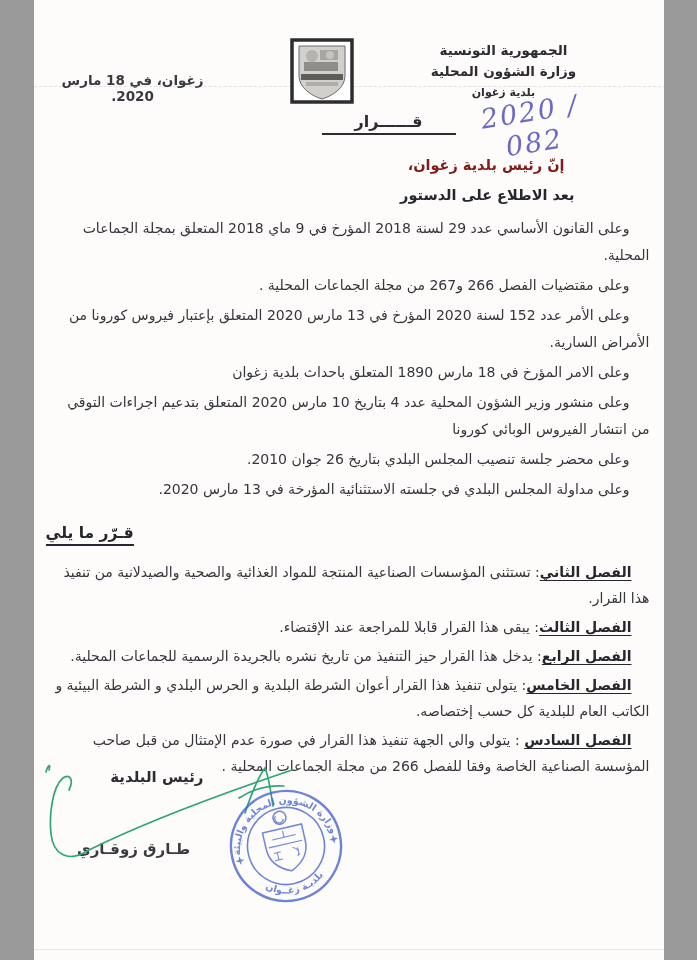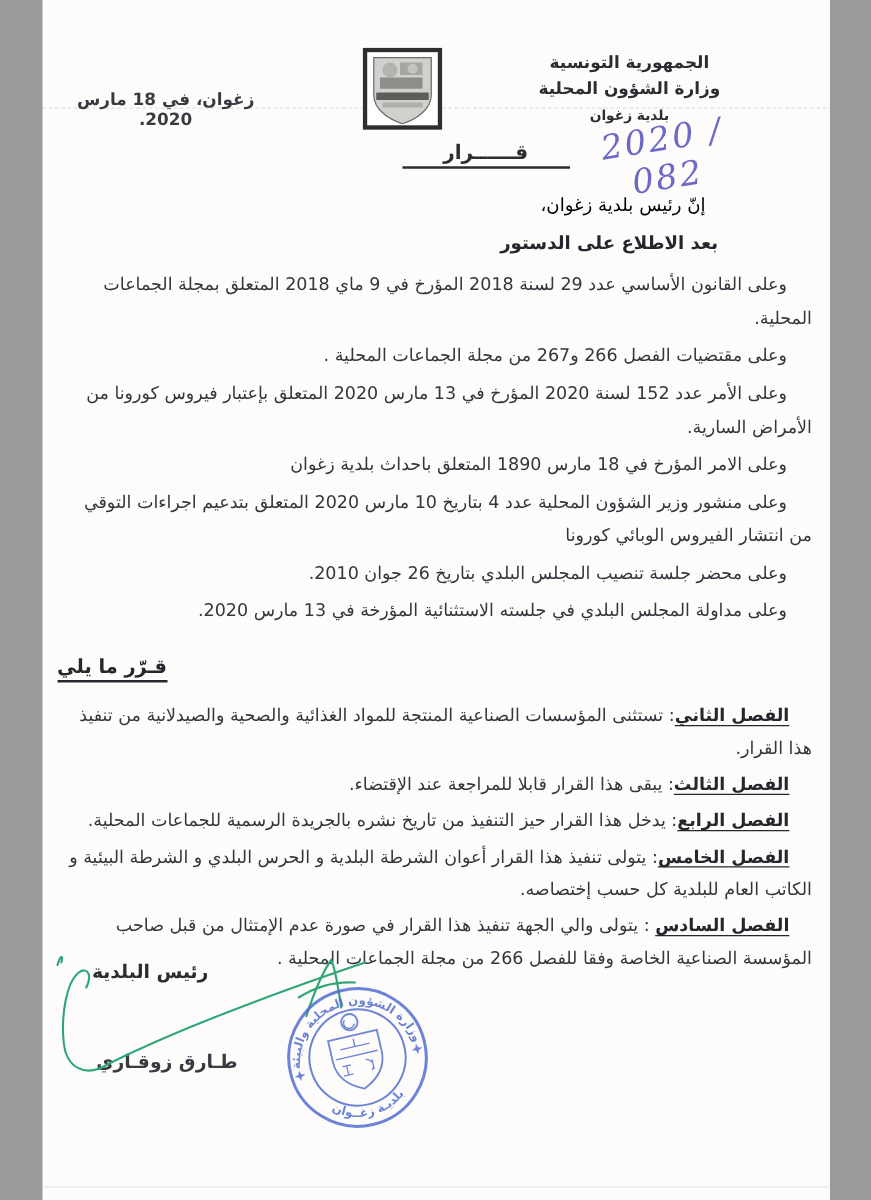--- a/index.html
+++ b/index.html
@@ -43,37 +43,37 @@
     text-align:center;font-size:16px;font-weight:bold;color:#2c2c33;
     border-bottom:2px solid #2c2c33;padding-bottom:2px;
   }
 
   
   .body{
     position:absolute;top:152px;right:14px;left:12px;
     font-size:14px;line-height:27px;text-align:right;
   }
   .body p{margin:0 0 3px 0;}
-  .intro{font-weight:normal;color:#000000;padding-right:85px;font-size:14.5px;}
+  .intro{font-weight:bold;color:#7f1d1d;padding-right:85px;font-size:14.5px;}
   .basis{font-weight:bold;color:#26262e;padding-right:75px;margin-bottom:6px !important;font-size:14.5px;}
   .item{text-indent:20px;}
   .decide-heading{
     text-align:left;margin:17px 0 12px 0;
   }
   .decide-heading span{
     font-weight:bold;font-size:15.5px;color:#26262e;
     border-bottom:2px solid #26262e;padding-bottom:2px;
   }
   .article{line-height:26px;text-indent:18px;}
   .alabel{font-weight:bold;color:#26262e;text-decoration:underline;text-underline-offset:3px;}
 
   
   .sig-role{
     position:absolute;top:768px;left:40px;width:130px;
-    text-align:left;font-weight:bold;font-size:15px;color:#2c2c33;
+    text-align:right;font-weight:bold;font-size:15px;color:#2c2c33;
   }
   .sig-name{
     position:absolute;top:840px;left:30px;width:140px;
     text-align:center;font-weight:bold;font-size:15px;color:#3a3a42;
   }
   .sig-stroke{position:absolute;top:756px;left:4px;}
   .stamp{position:absolute;top:786px;left:192px;transform:rotate(-13deg);opacity:.92;}
 </style>
 </head>
 <body>

